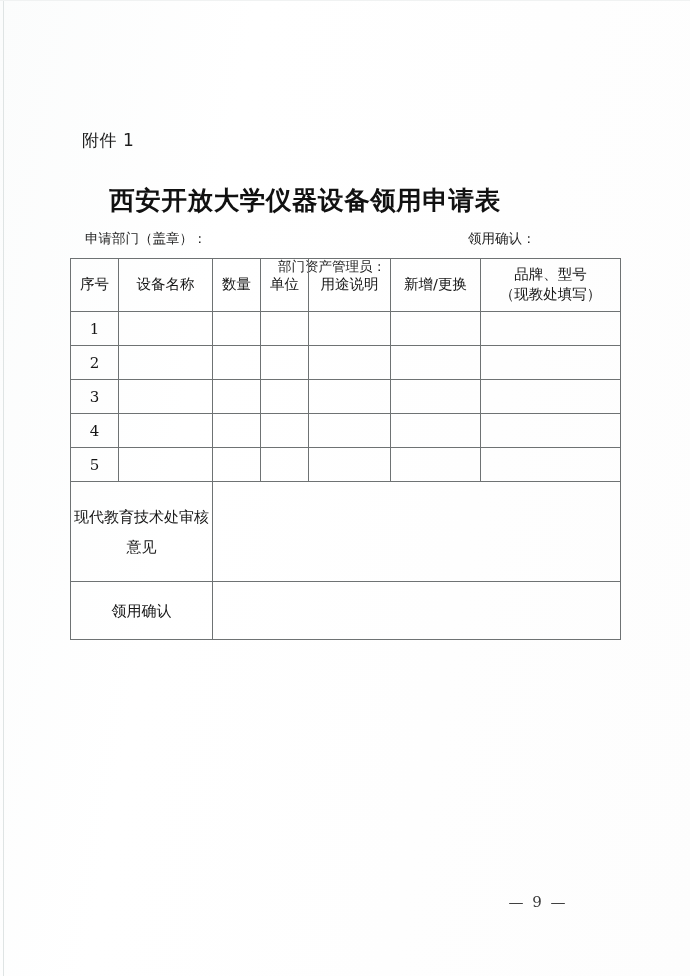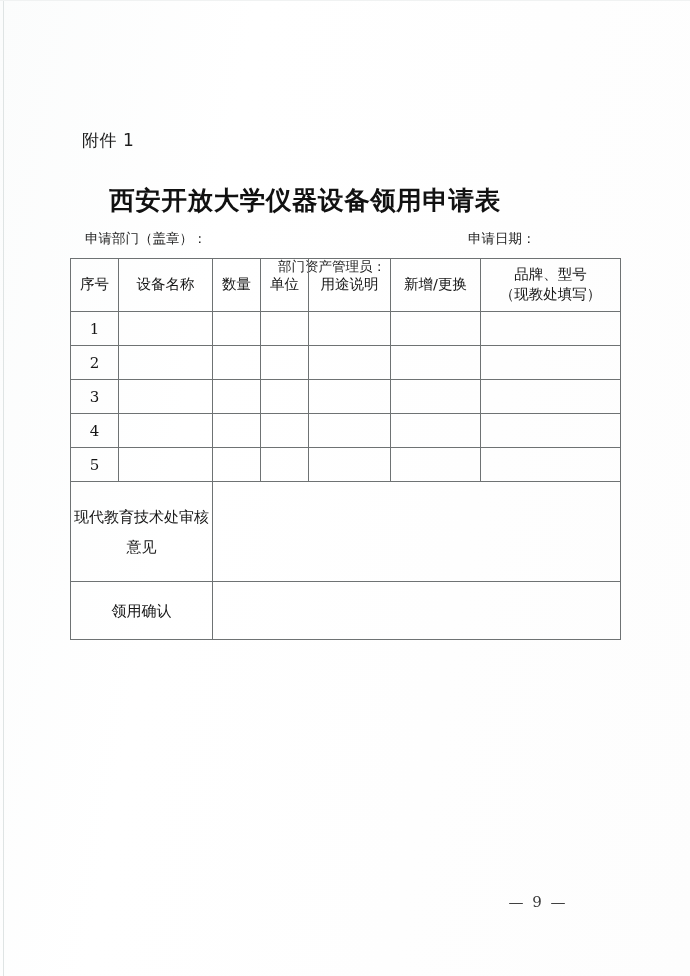--- a/index.html
+++ b/index.html
@@ -153,21 +153,21 @@
   <div class="scan-edge-left"></div>
   <div class="scan-edge-top"></div>
 
   <div class="attachment-label">附件 1</div>
 
   <div class="doc-title">西安开放大学仪器设备领用申请表</div>
 
   <div class="meta-row">
     <span class="meta-item meta-dept">申请部门（盖章）：</span>
     <span class="meta-item meta-admin">部门资产管理员：</span>
-    <span class="meta-item meta-date">申请日期：</span>
+    <span class="meta-item meta-date">领用确认：</span>
   </div>
 
   <table class="form-table">
     <colgroup>
       <col style="width:48px">
       <col style="width:94px">
       <col style="width:48px">
       <col style="width:48px">
       <col style="width:82px">
       <col style="width:90px">

